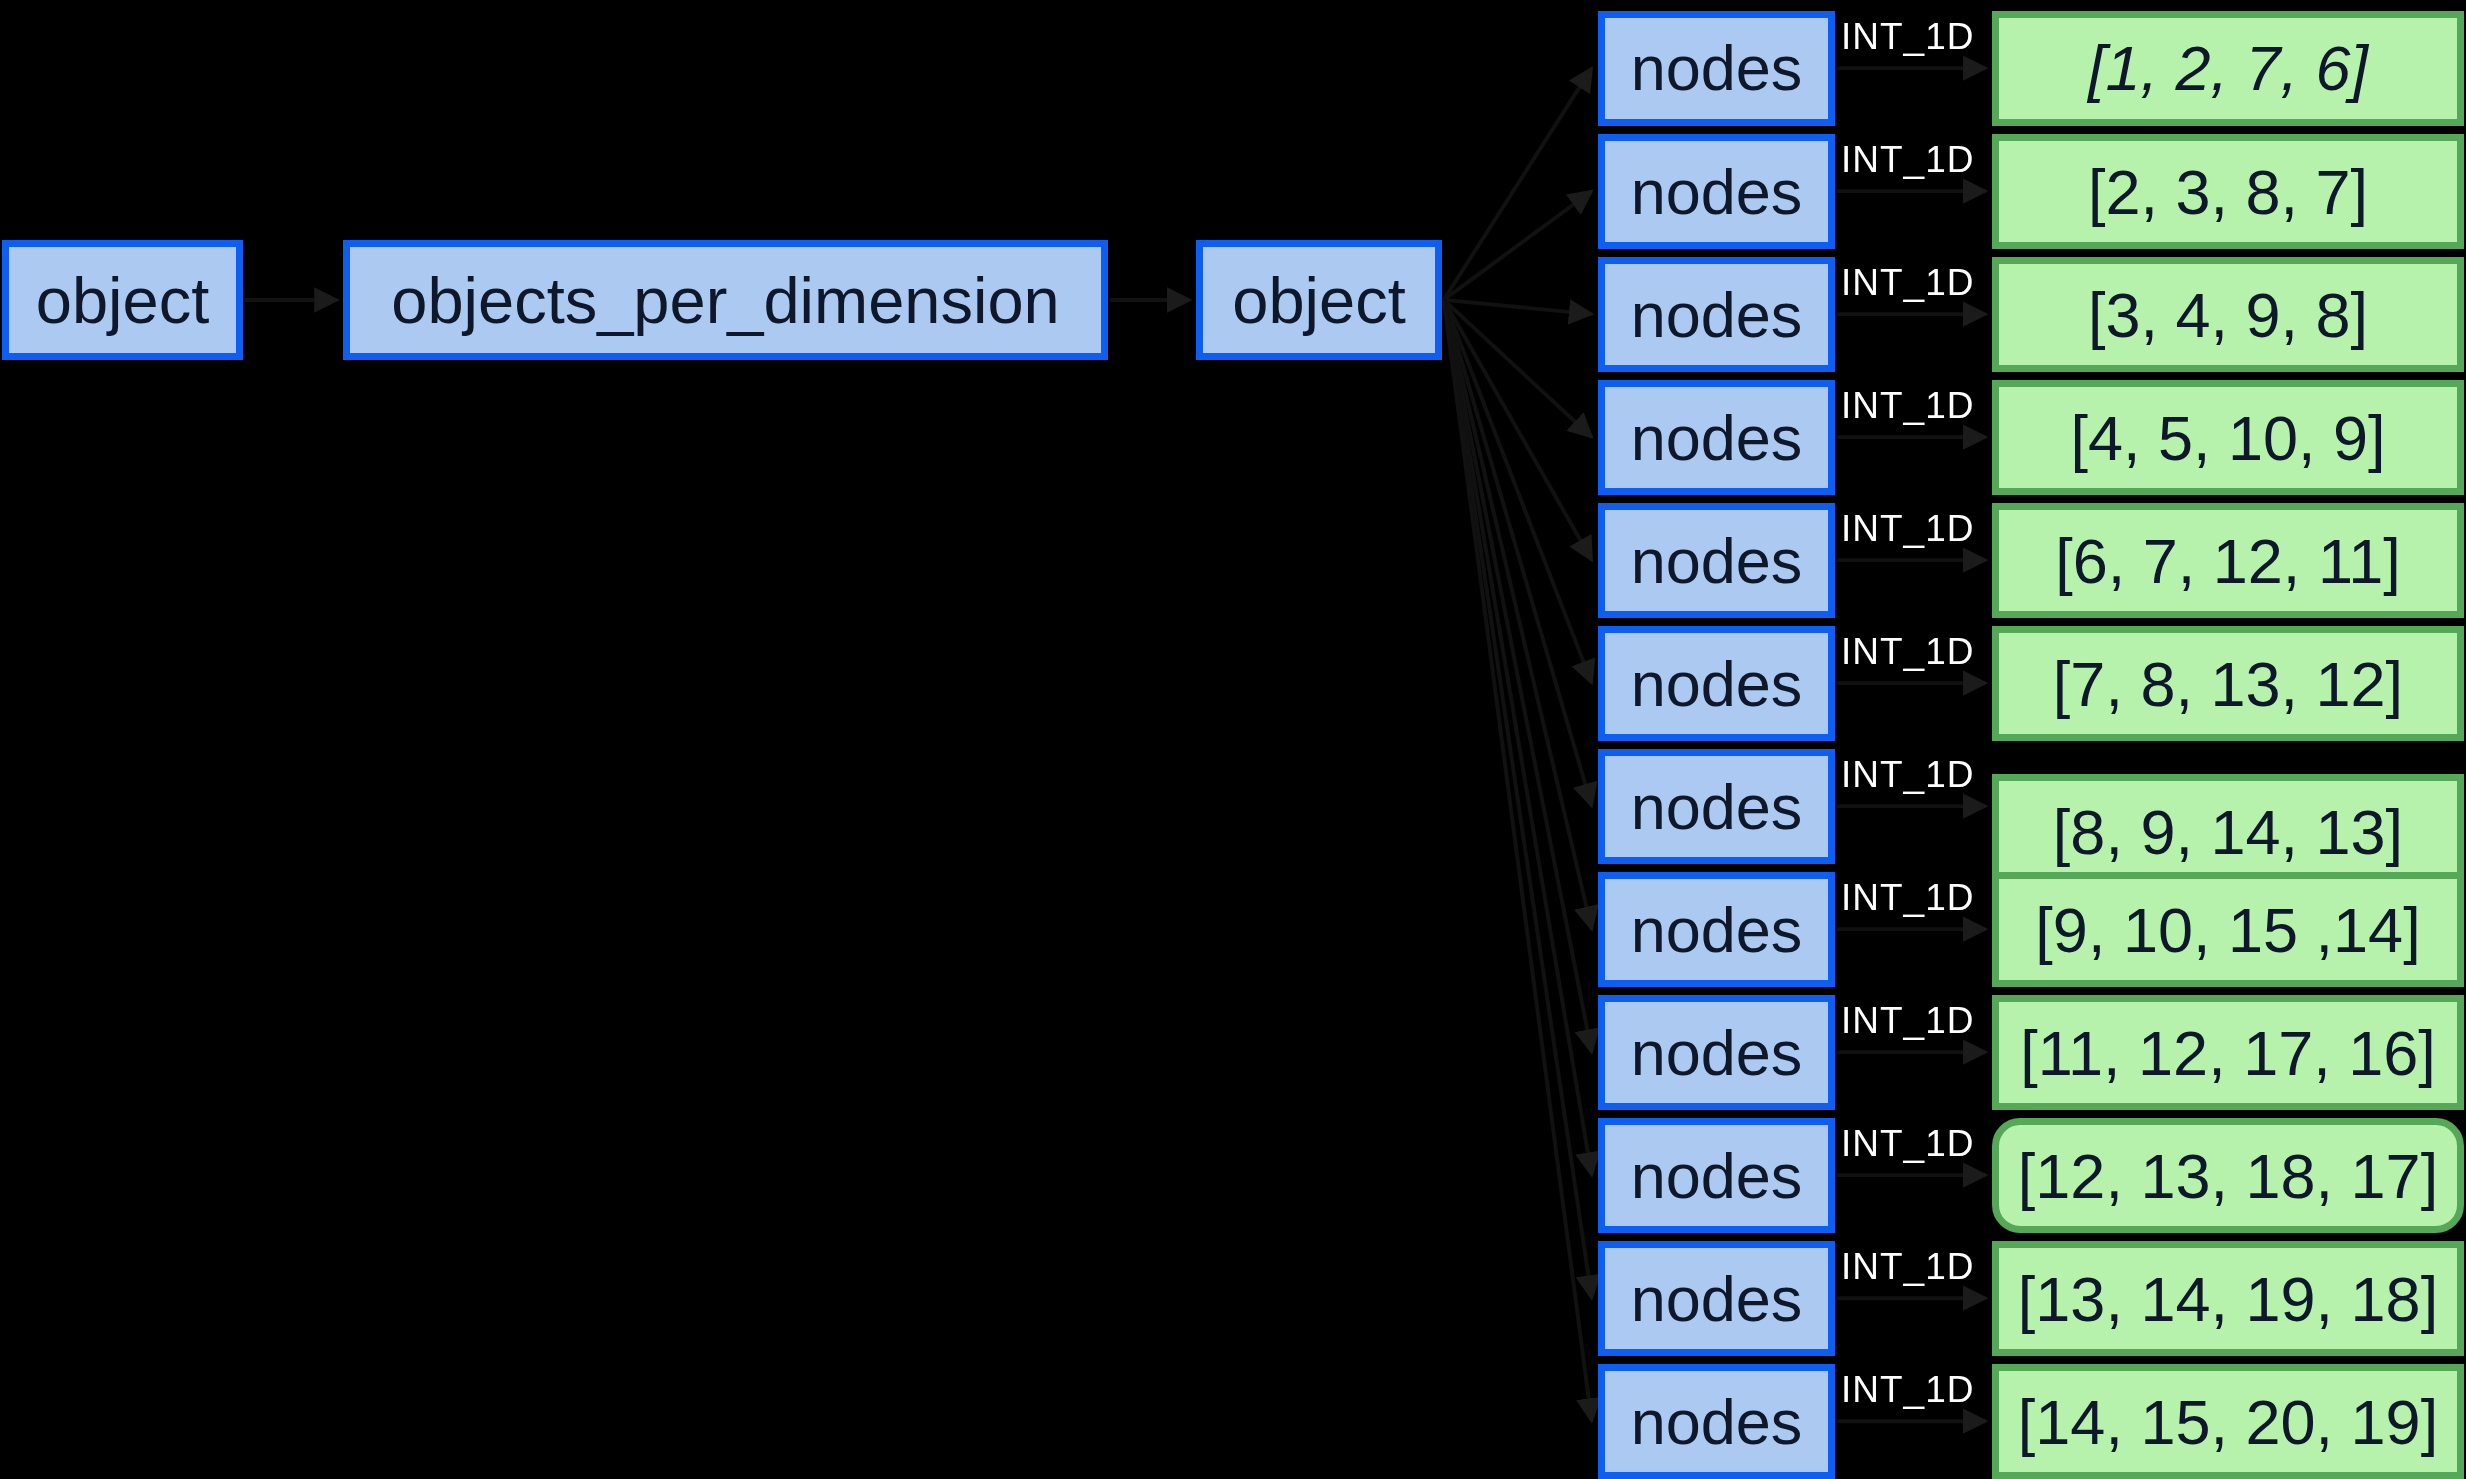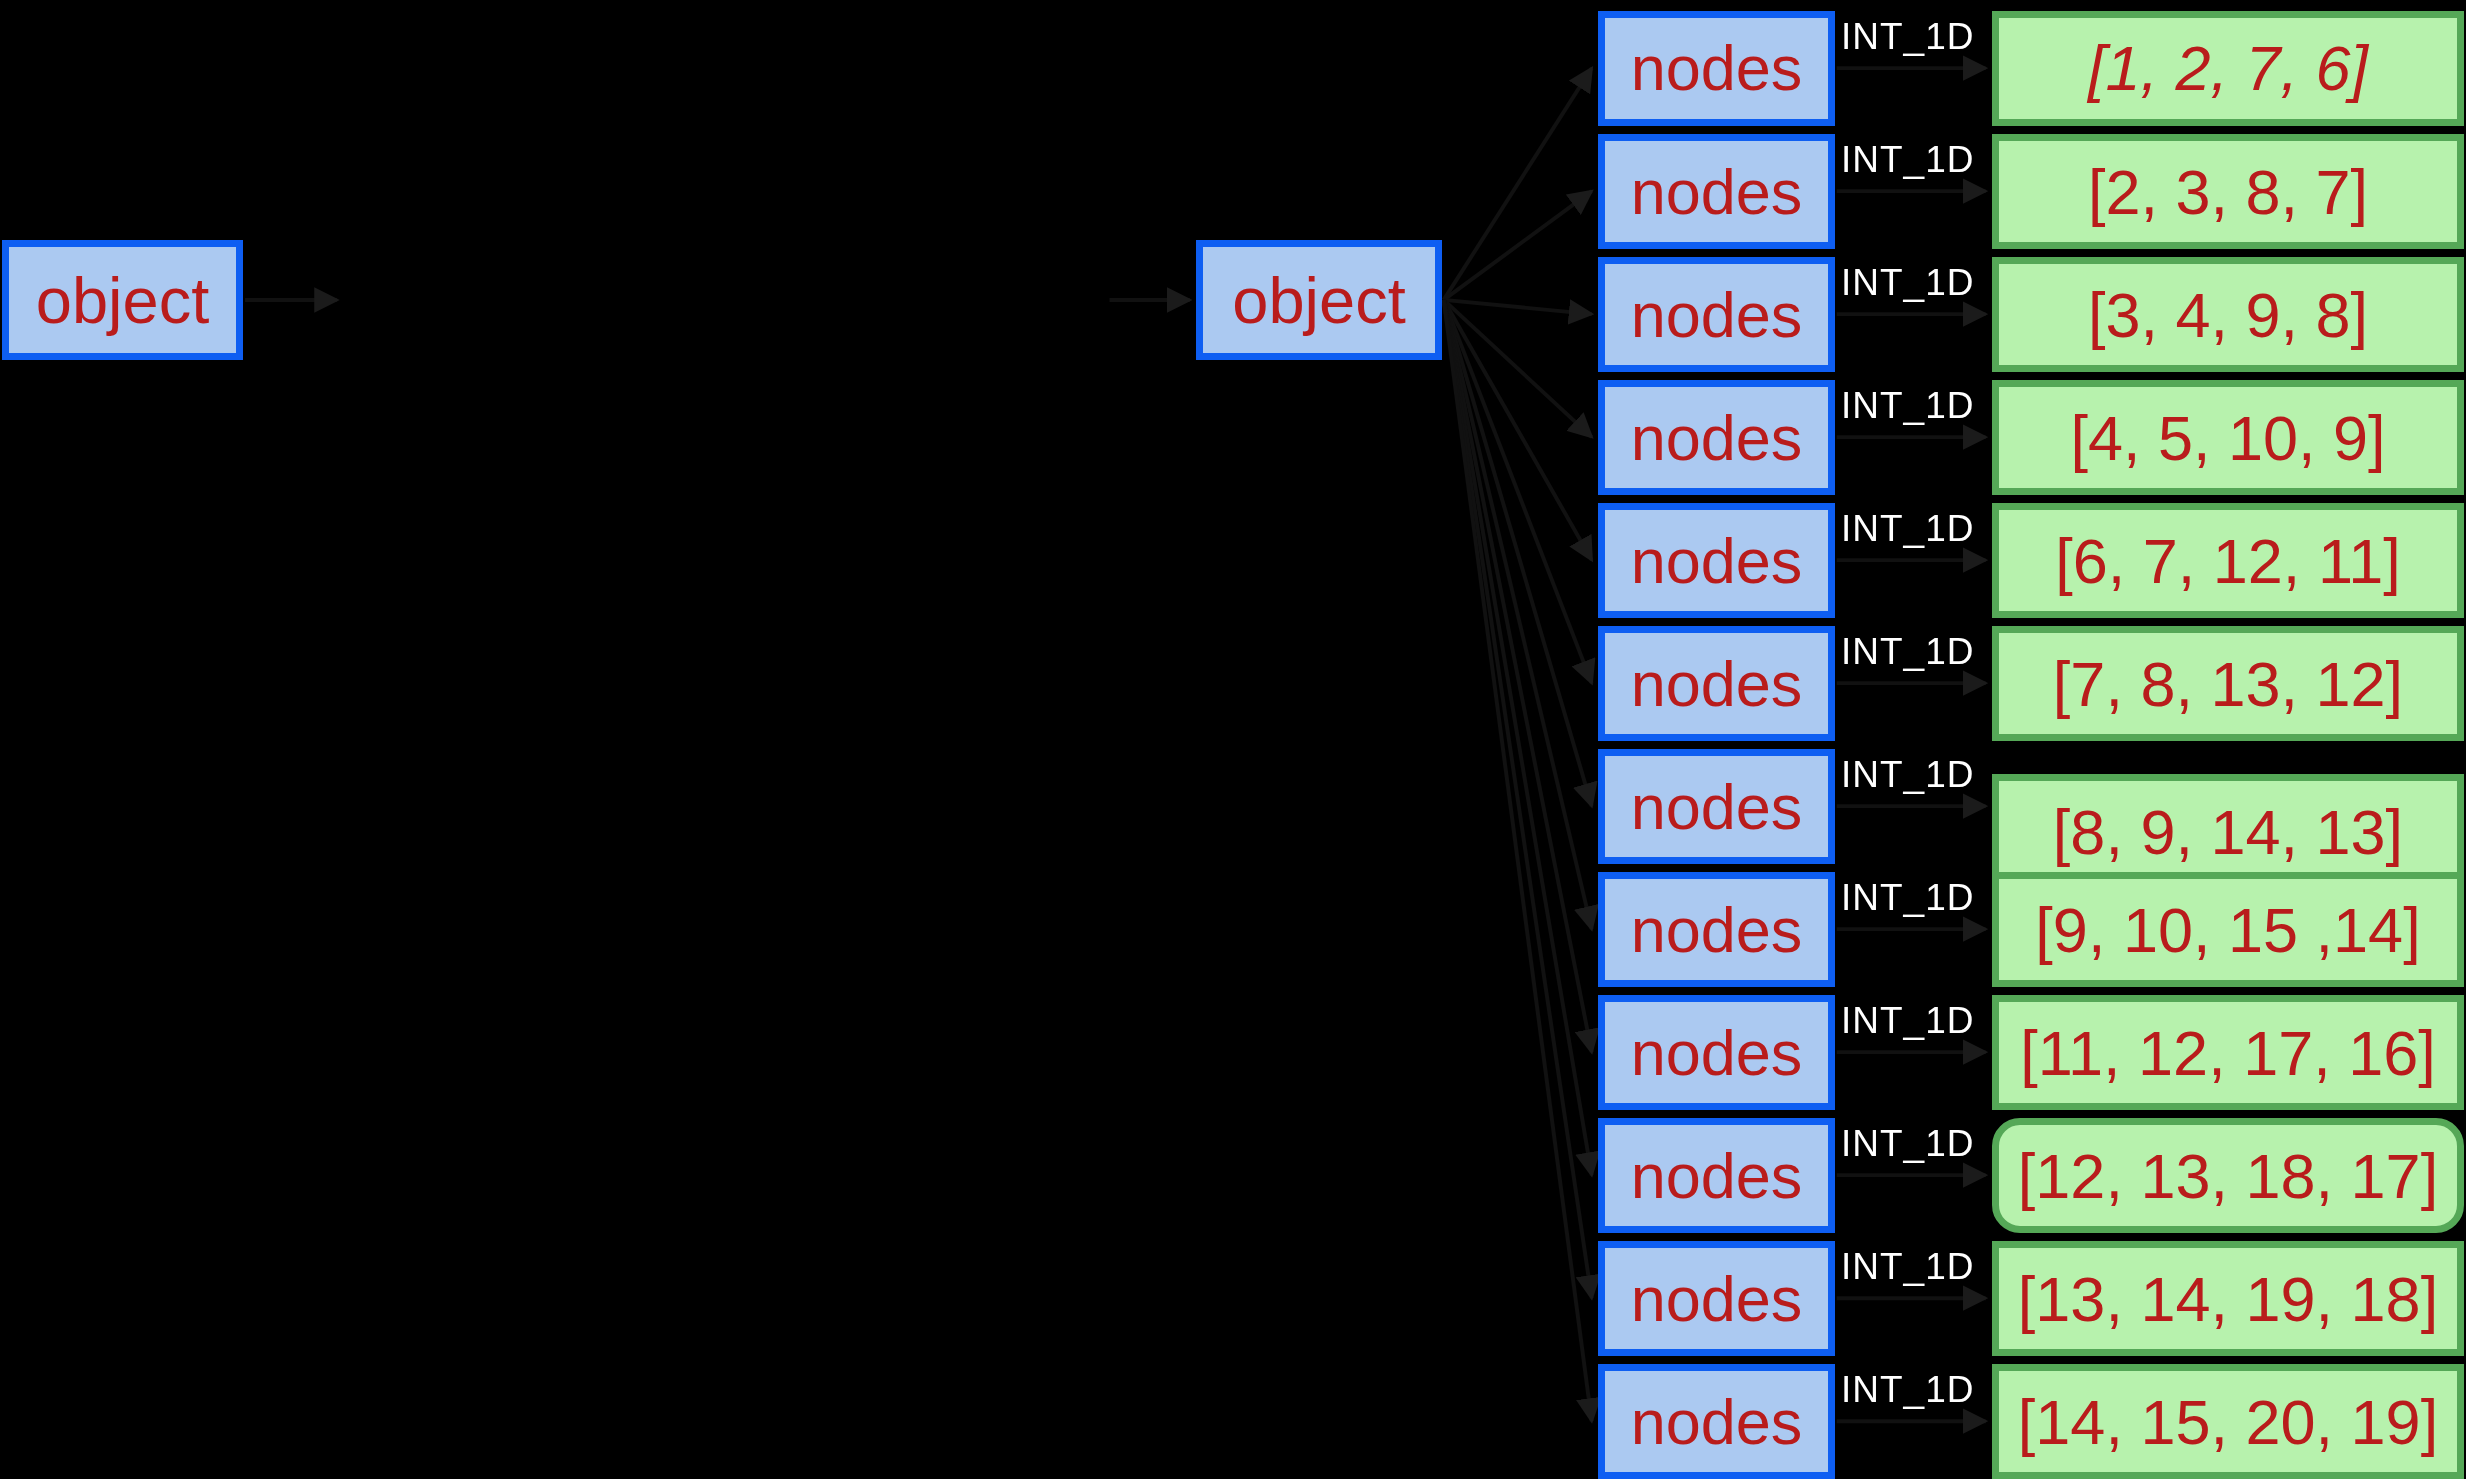--- a/index.html
+++ b/index.html
@@ -9,21 +9,21 @@
     background:#000;
     overflow:hidden;
     font-family:"Liberation Sans", sans-serif;
   }
   #edges{position:absolute;left:0;top:0;}
   .box{
     position:absolute;
     box-sizing:border-box;
     display:flex;align-items:center;justify-content:center;
     white-space:nowrap;
-    color:#b91c1c;
+    color:#0f172a;
   }
   .blue{
     background:#abc9f1;
     border:7.8px solid #0e5ef2;
     font-size:63px;
   }
   .chain{font-size:65px;}
   .green{
     background:#b7f2ad;
     border:7.8px solid #55a857;
@@ -73,20 +73,21 @@
         <path d="M1874,1199 L2026,1199" marker-end="url(#arrow)"></path>
         <path d="M1473,306 L1624,1324.5" marker-end="url(#arrow)"></path>
         <path d="M1874,1324.5 L2026,1324.5" marker-end="url(#arrow)"></path>
         <path d="M1473,306 L1624,1450" marker-end="url(#arrow)"></path>
         <path d="M1874,1450 L2026,1450" marker-end="url(#arrow)"></path>
       </g>
   </svg>
 
   <div class="box blue chain" style="left:2px;top:240px;width:241px;height:120px;">object</div>
 
+  <div class="box blue chain" style="left:343px;top:240px;width:765px;height:120px;">objects_per_dimension</div>
 
   <div class="box blue chain" style="left:1196px;top:240px;width:246px;height:120px;text-align:center;">object</div>
 
   <div id="rows-container">
       <div class="box blue" style="left: 1598px; top: 10.8px; width: 237px; height: 115px;">nodes</div>
       <div class="edge-label" style="left: 1841px; top: 14.7px;">INT_1D</div>
       <div class="box green" style="left: 1992px; top: 10.8px; width: 472px; height: 115px; font-style: italic;">[1, 2, 7, 6]</div>
       <div class="box blue" style="left: 1598px; top: 134px; width: 237px; height: 115px;">nodes</div>
       <div class="edge-label" style="left: 1841px; top: 138px;">INT_1D</div>
       <div class="box green" style="left: 1992px; top: 134px; width: 472px; height: 115px;">[2, 3, 8, 7]</div>

